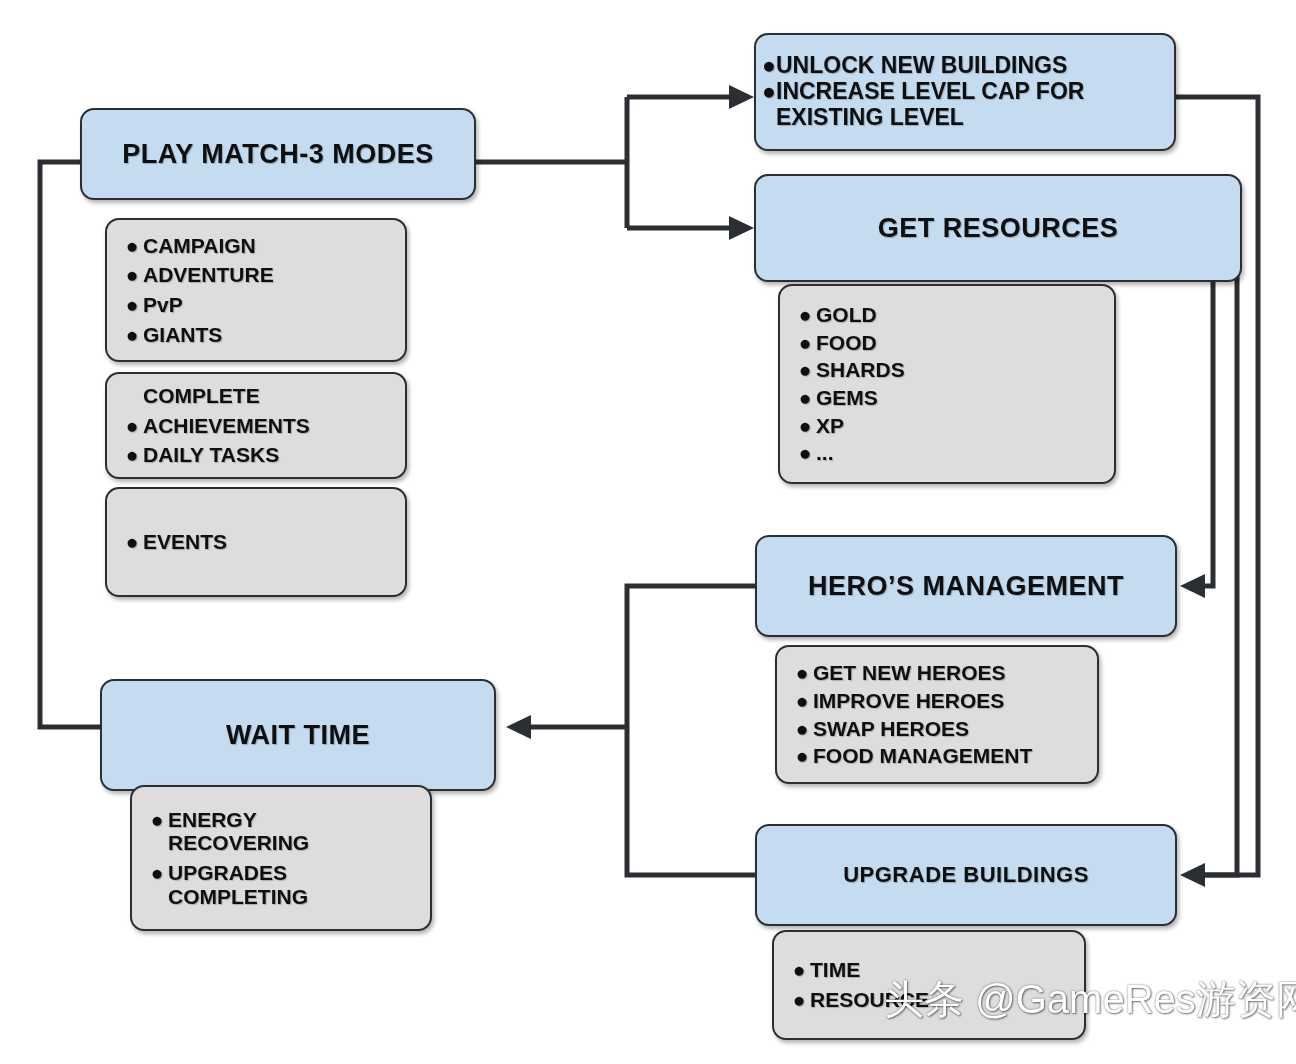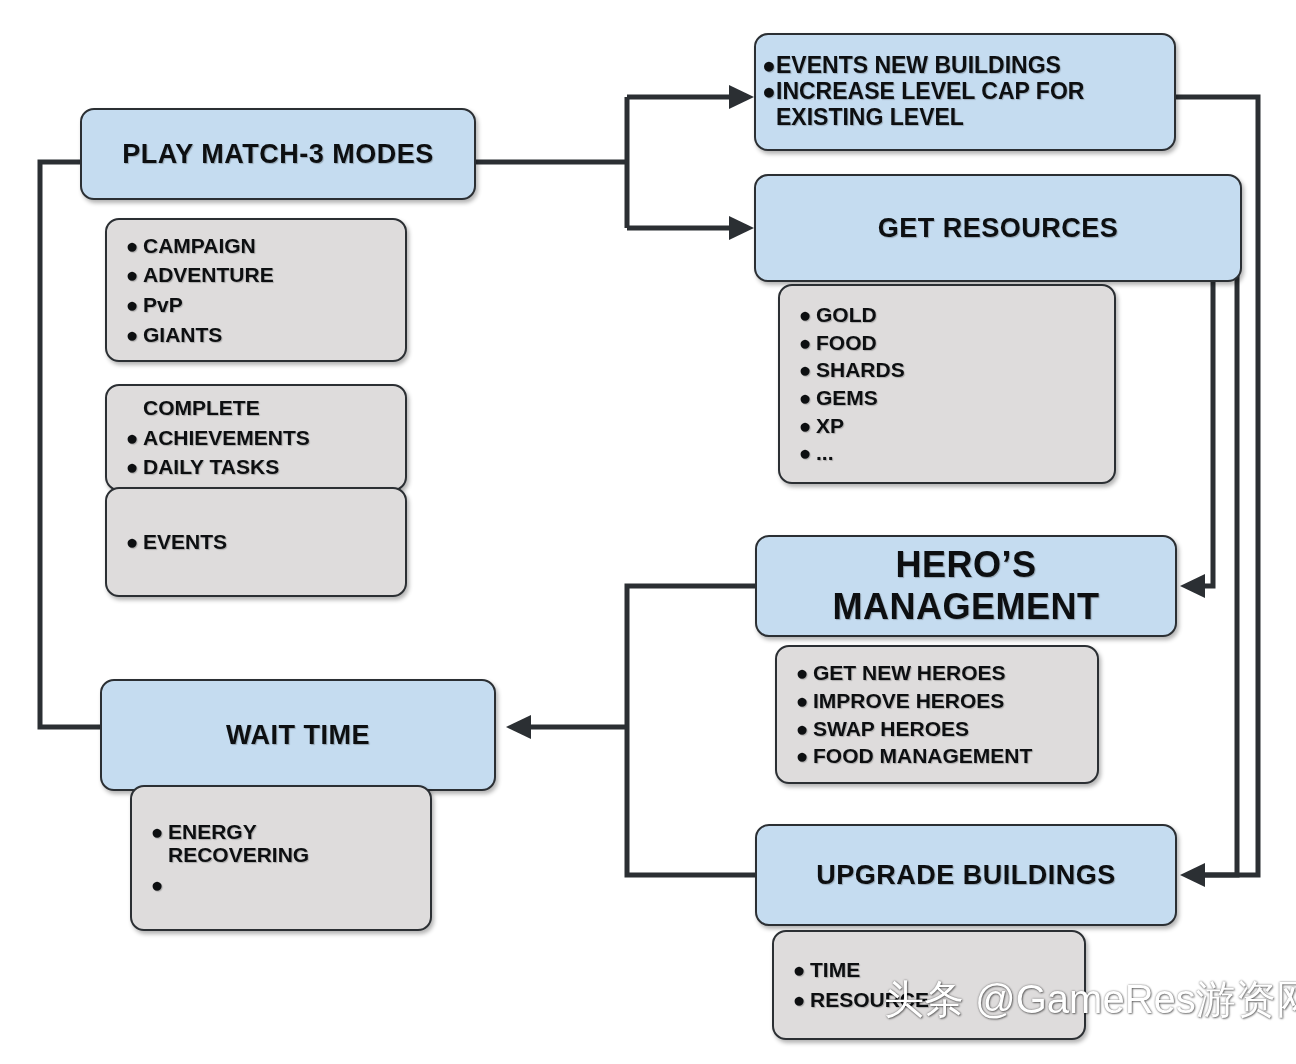--- a/index.html
+++ b/index.html
@@ -80,21 +80,21 @@
         <span class="bul">●</span>
         <span class="txt">PvP</span>
       </div>
       <div class="li" style="font-size:21px;margin:3px 0;">
         <span class="bul">●</span>
         <span class="txt">GIANTS</span>
       </div>
     </div>
   </div>
 
-  <div class="node gray" style="left:105px;top:372px;width:302px;height:107px;margin-top:12px;">
+  <div class="node gray" style="left:105px;top:372px;width:302px;height:107px;">
     <div class="lines" style="padding:0 10px 0 14px;">
       <div class="li" style="font-size:21px;margin:3px 0;">
         <span class="bul empty">●</span>
         <span class="txt">COMPLETE</span>
       </div>
       <div class="li" style="font-size:21px;margin:3px 0;">
         <span class="bul">●</span>
         <span class="txt">ACHIEVEMENTS</span>
       </div>
       <div class="li" style="font-size:21px;margin:3px 0;">
@@ -118,29 +118,30 @@
   </div>
 
   <div class="node gray" style="left:130px;top:785px;width:302px;height:146px;">
     <div class="lines" style="padding:0 10px 0 14px;">
       <div class="li" style="font-size:21px;margin:3px 0;">
         <span class="bul">●</span>
         <span class="txt" style="max-width:150px;">ENERGY RECOVERING</span>
       </div>
       <div class="li" style="font-size:21px;margin:3px 0;">
         <span class="bul">●</span>
+        <span class="txt" style="max-width:160px;">UPGRADES COMPLETING</span>
       </div>
     </div>
   </div>
 
   <div class="node blue" style="left:754px;top:33px;width:422px;height:118px;">
     <div class="lines" style="padding:0 8px 0 6px;">
       <div class="li" style="font-size:23px;">
         <span class="bul" style="width:14px;">●</span>
-        <span class="txt">EVENTS NEW BUILDINGS</span>
+        <span class="txt">UNLOCK NEW BUILDINGS</span>
       </div>
       <div class="li" style="font-size:23px;">
         <span class="bul" style="width:14px;">●</span>
         <span class="txt">INCREASE LEVEL CAP FOR EXISTING LEVEL</span>
       </div>
     </div>
   </div>
 
   <div class="node blue" style="left:754px;top:174px;width:488px;height:108px;">
     <div class="title" style="font-size:27px;">GET RESOURCES</div>
@@ -169,21 +170,21 @@
         <span class="txt">XP</span>
       </div>
       <div class="li" style="font-size:21px;margin:2px 0;">
         <span class="bul">●</span>
         <span class="txt">...</span>
       </div>
     </div>
   </div>
 
   <div class="node blue" style="left:755px;top:535px;width:422px;height:102px;">
-    <div class="title" style="font-size:36px;text-align:center;">HERO’S MANAGEMENT</div>
+    <div class="title" style="font-size:27px;text-align:center;">HERO’S MANAGEMENT</div>
   </div>
 
   <div class="node gray" style="left:775px;top:645px;width:324px;height:139px;">
     <div class="lines" style="padding:0 10px 0 14px;">
       <div class="li" style="font-size:21px;margin:2px 0;">
         <span class="bul">●</span>
         <span class="txt">GET NEW HEROES</span>
       </div>
       <div class="li" style="font-size:21px;margin:2px 0;">
         <span class="bul">●</span>
@@ -194,21 +195,21 @@
         <span class="txt">SWAP HEROES</span>
       </div>
       <div class="li" style="font-size:21px;margin:2px 0;">
         <span class="bul">●</span>
         <span class="txt">FOOD MANAGEMENT</span>
       </div>
     </div>
   </div>
 
   <div class="node blue" style="left:755px;top:824px;width:422px;height:102px;">
-    <div class="title" style="font-size:27px;">UPGRADE BUILDINGS</div>
+    <div class="title" style="font-size:22px;">UPGRADE BUILDINGS</div>
   </div>
 
   <div class="node gray" style="left:772px;top:930px;width:314px;height:110px;">
     <div class="lines" style="padding:0 10px 0 14px;">
       <div class="li" style="font-size:21px;margin:3px 0;">
         <span class="bul">●</span>
         <span class="txt">TIME</span>
       </div>
       <div class="li" style="font-size:21px;margin:3px 0;">
         <span class="bul">●</span>

